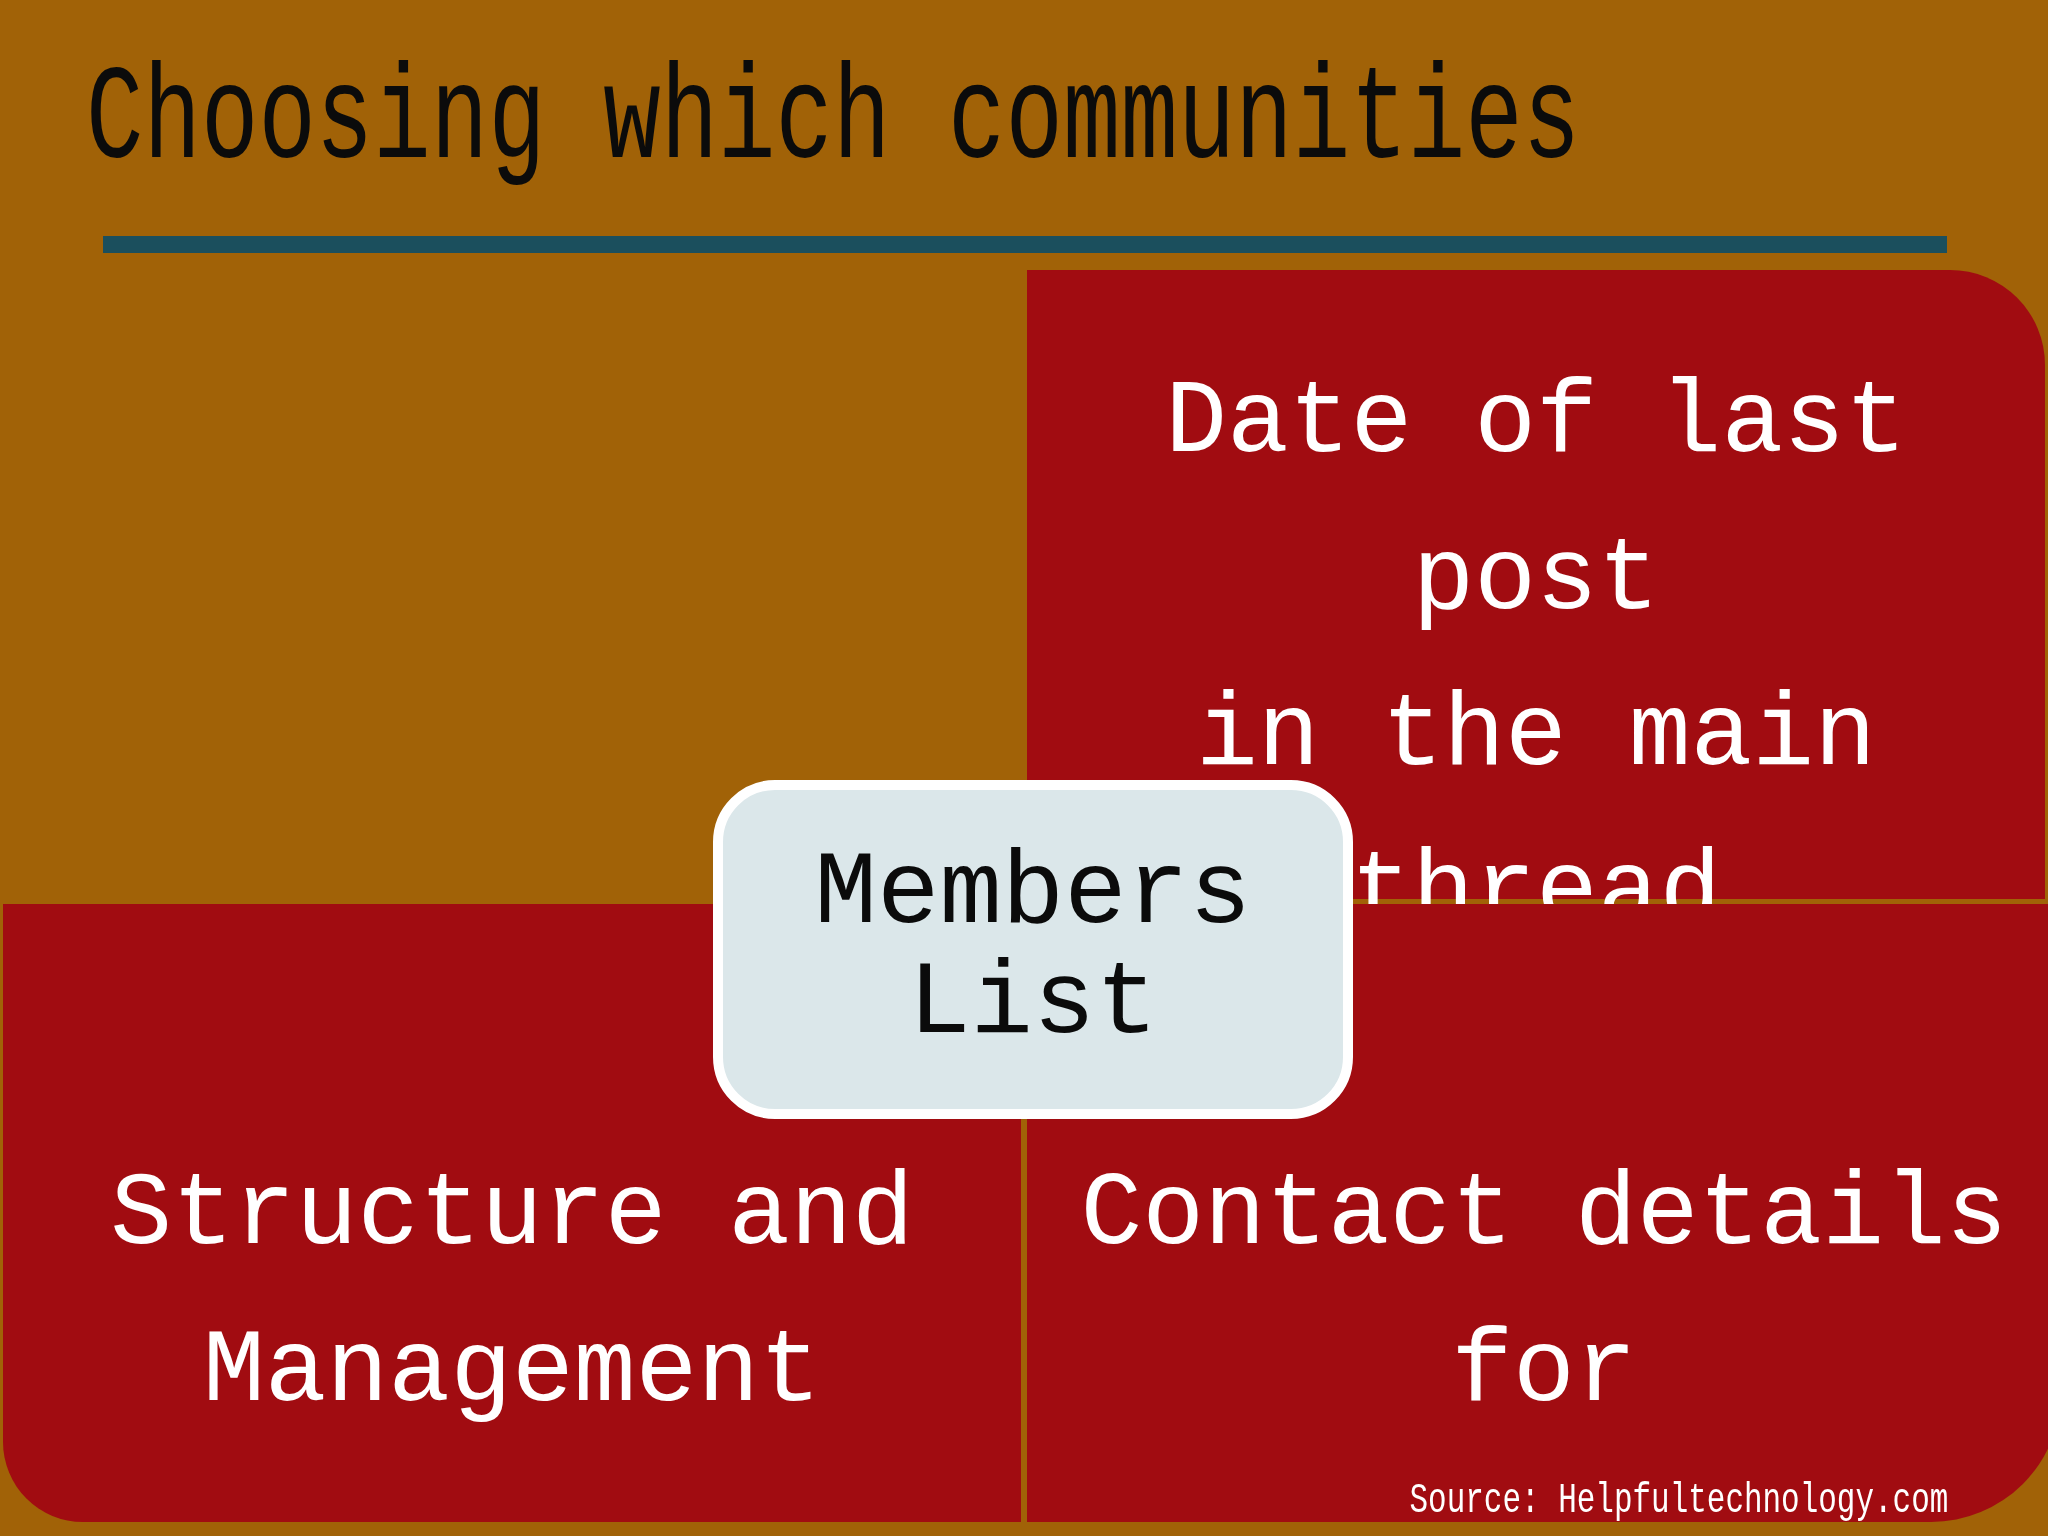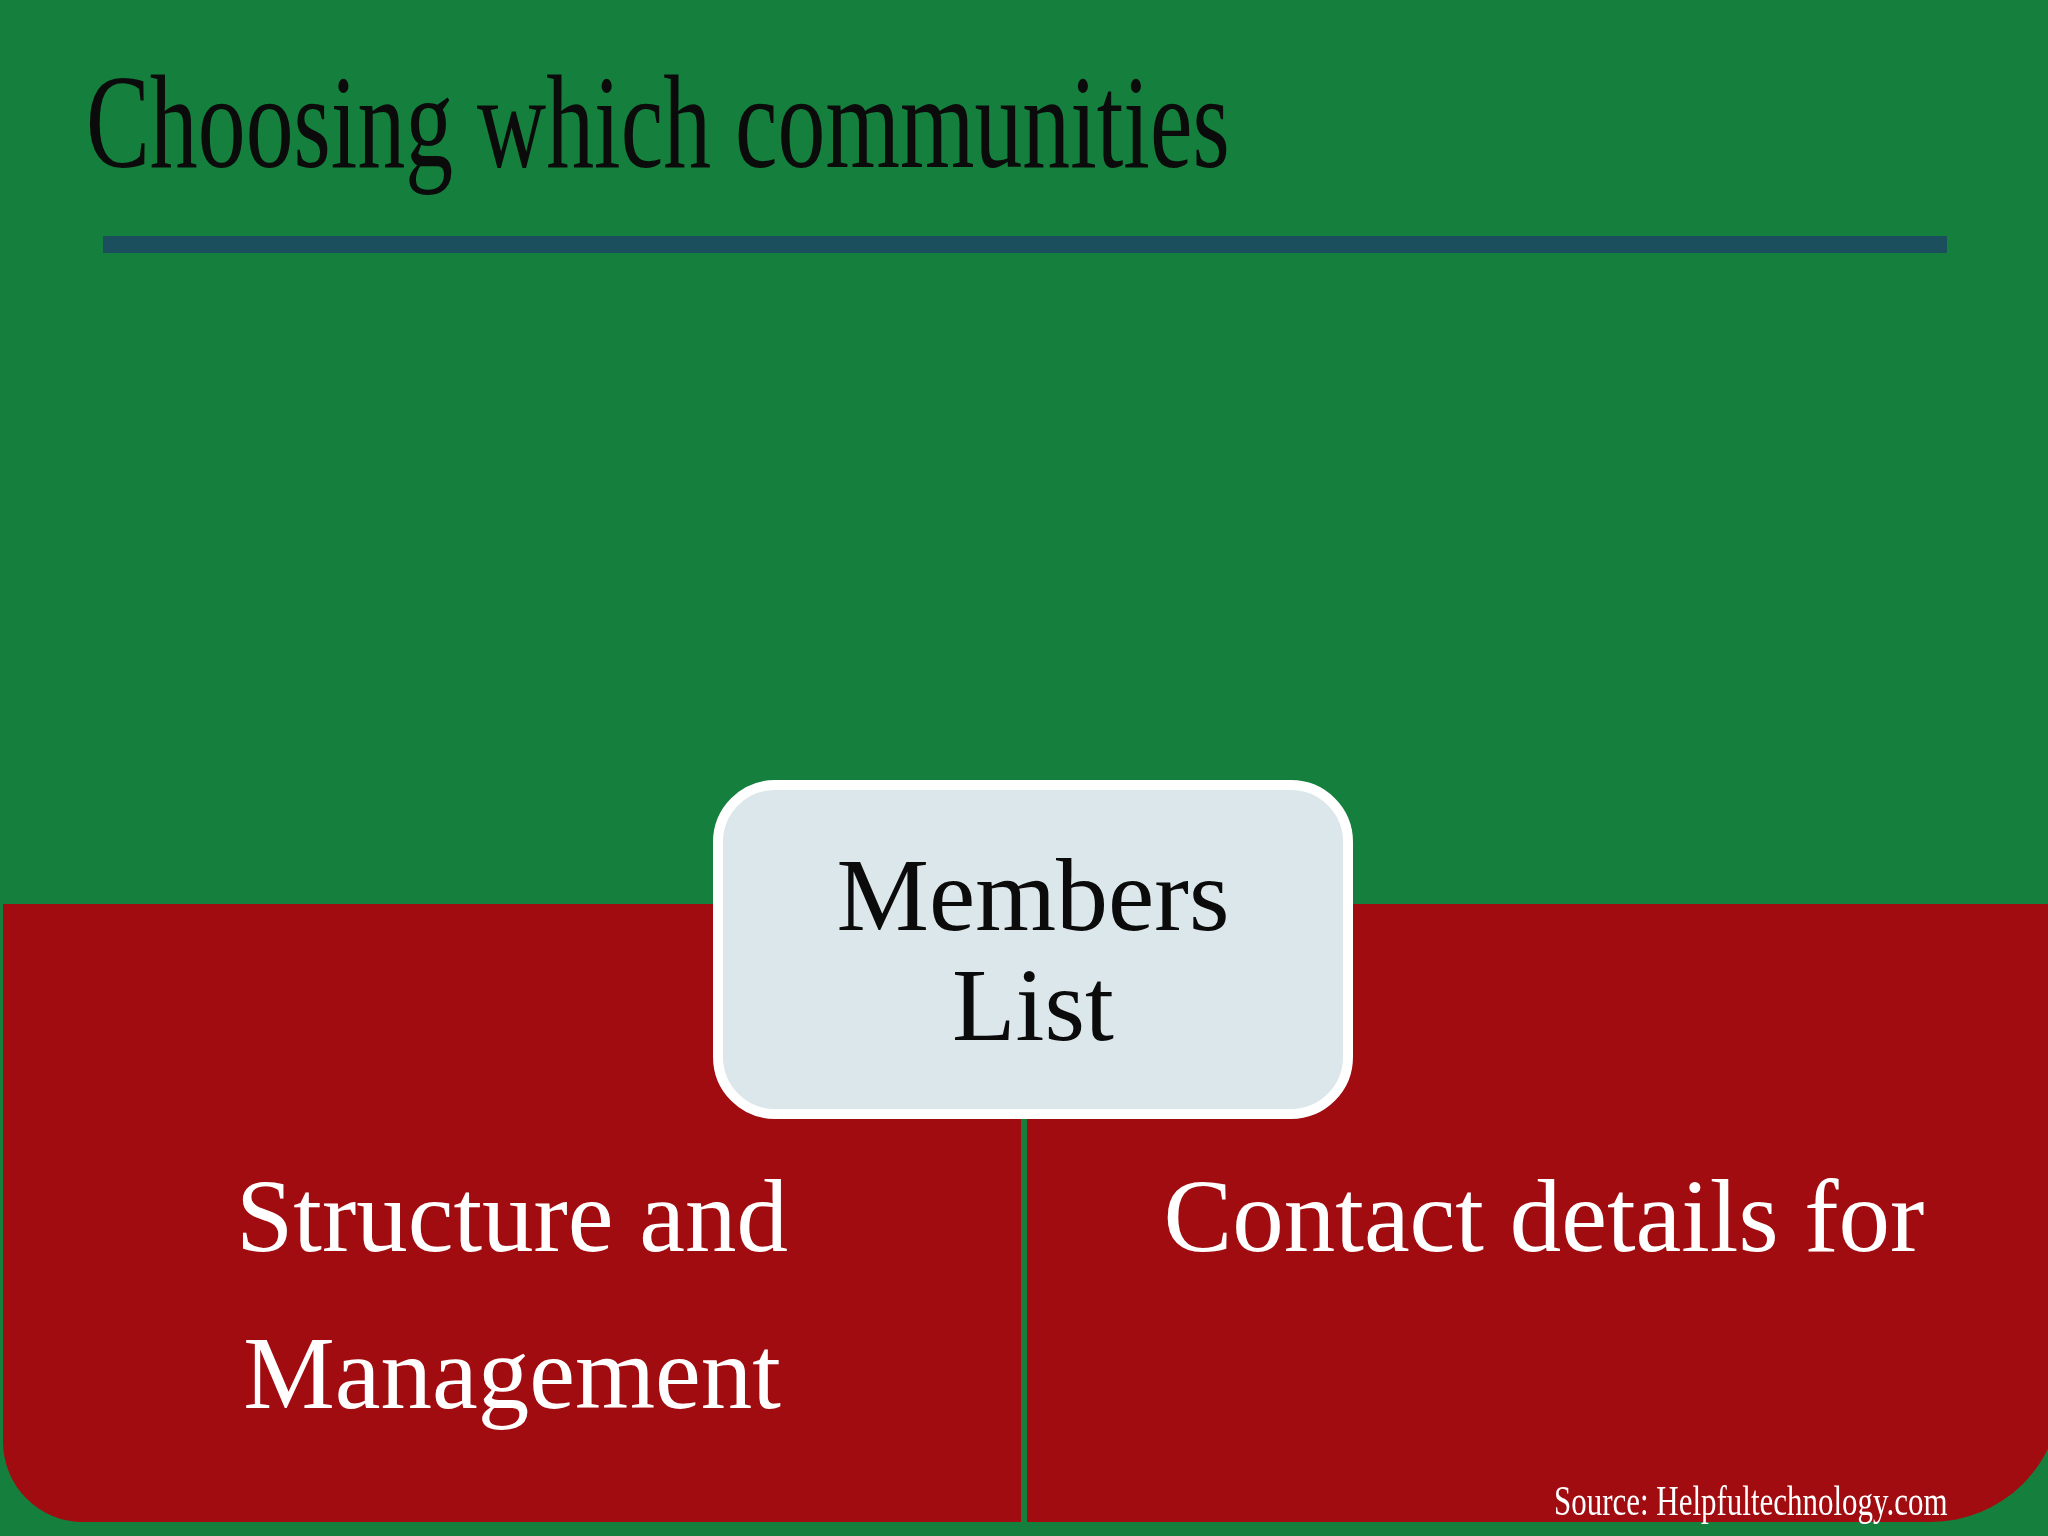--- a/index.html
+++ b/index.html
@@ -4,23 +4,23 @@
 <style>
   html, body {
     margin: 0;
     padding: 0;
     background: #ffffff;
   }
   .slide {
     position: relative;
     width: 2048px;
     height: 1536px;
-    background: #15803d;
+    background: #a16207;
     overflow: hidden;
-    font-family: Liberation Serif, serif;
+    font-family: Liberation Mono, monospace;
   }
   .title {
     position: absolute;
     left: 86px;
     top: 46px;
     margin: 0;
     font-size: 133px;
     font-weight: 400;
     line-height: 1.15;
     color: var(--title-color, #0b0b0b);
@@ -97,20 +97,26 @@
 </head>
 <body>
 
 <div class="slide">
 
   <h1 class="title">Choosing which communities</h1>
 
   <div class="rule"></div>
 
 
+  <div class="quad quad-tr">
+    <div class="quad-text">
+      <span>Date of last post</span>
+      <span>in the main thread</span>
+    </div>
+  </div>
 
   <div class="quad quad-bl">
     <div class="quad-text">
       <span>Structure and</span>
       <span>Management</span>
     </div>
   </div>
 
   <div class="quad quad-br">
     <div class="quad-text">

